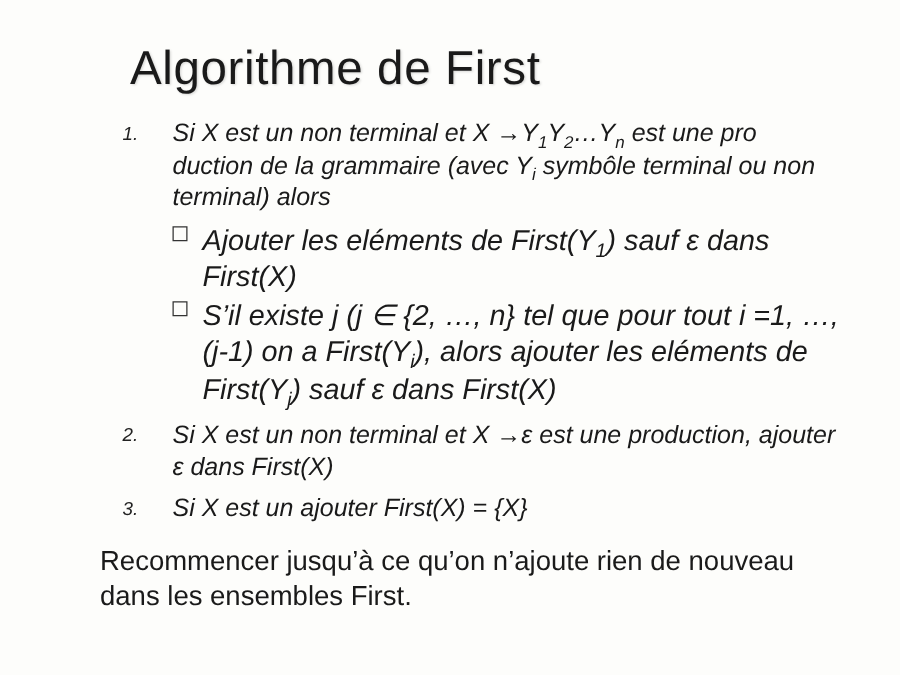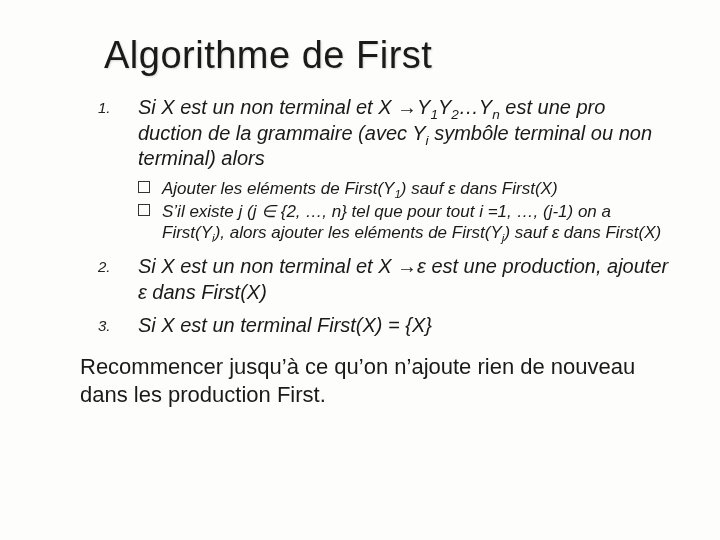--- a/index.html
+++ b/index.html
@@ -49,21 +49,21 @@
     color: #222;
   }
   .sub-list {
     list-style: none;
     margin: 6px 0 10px 0;
     padding: 0;
   }
   .sub-list > li {
     position: relative;
     padding-left: 24px;
-    font-size: 17px;
+    font-size: 23px;
     line-height: 1.28;
     margin-bottom: 1px;
   }
   .sub-list > li::before {
     content: "";
     position: absolute;
     left: 0;
     top: 3px;
     width: 12px;
     height: 12px;
@@ -96,18 +96,18 @@
       <span>Si X est un non terminal et X <span class="arrow">→</span>Y<sub>1</sub>Y<sub>2</sub>…Y<sub>n</sub> est une pro duction de la grammaire (avec Y<sub>i</sub> symbôle terminal ou non terminal) alors</span>
       <ul class="sub-list">
         <li>Ajouter les eléments de First(Y<sub>1</sub>) sauf ε dans First(X)</li>
         <li>S’il existe j (j ∈ {2, …, n} tel que pour tout i =1, …, (j-1) on a First(Y<sub>i</sub>), alors ajouter les eléments de First(Y<sub>j</sub>) sauf ε dans First(X)</li>
       </ul>
     </li>
     <li>
       <span>Si X est un non terminal et X <span class="arrow">→</span>ε est une production, ajouter ε dans First(X)</span>
     </li>
     <li>
-      <span>Si X est un terminal First(X) = {X}</span>
+      <span>Si X est un ajouter First(X) = {X}</span>
     </li>
   </ol>
 
-  <p class="closing">Recommencer jusqu’à ce qu’on n’ajoute rien de nouveau dans les production First.</p>
+  <p class="closing">Recommencer jusqu’à ce qu’on n’ajoute rien de nouveau dans les ensembles First.</p>
 </div>
 
 </body></html>

